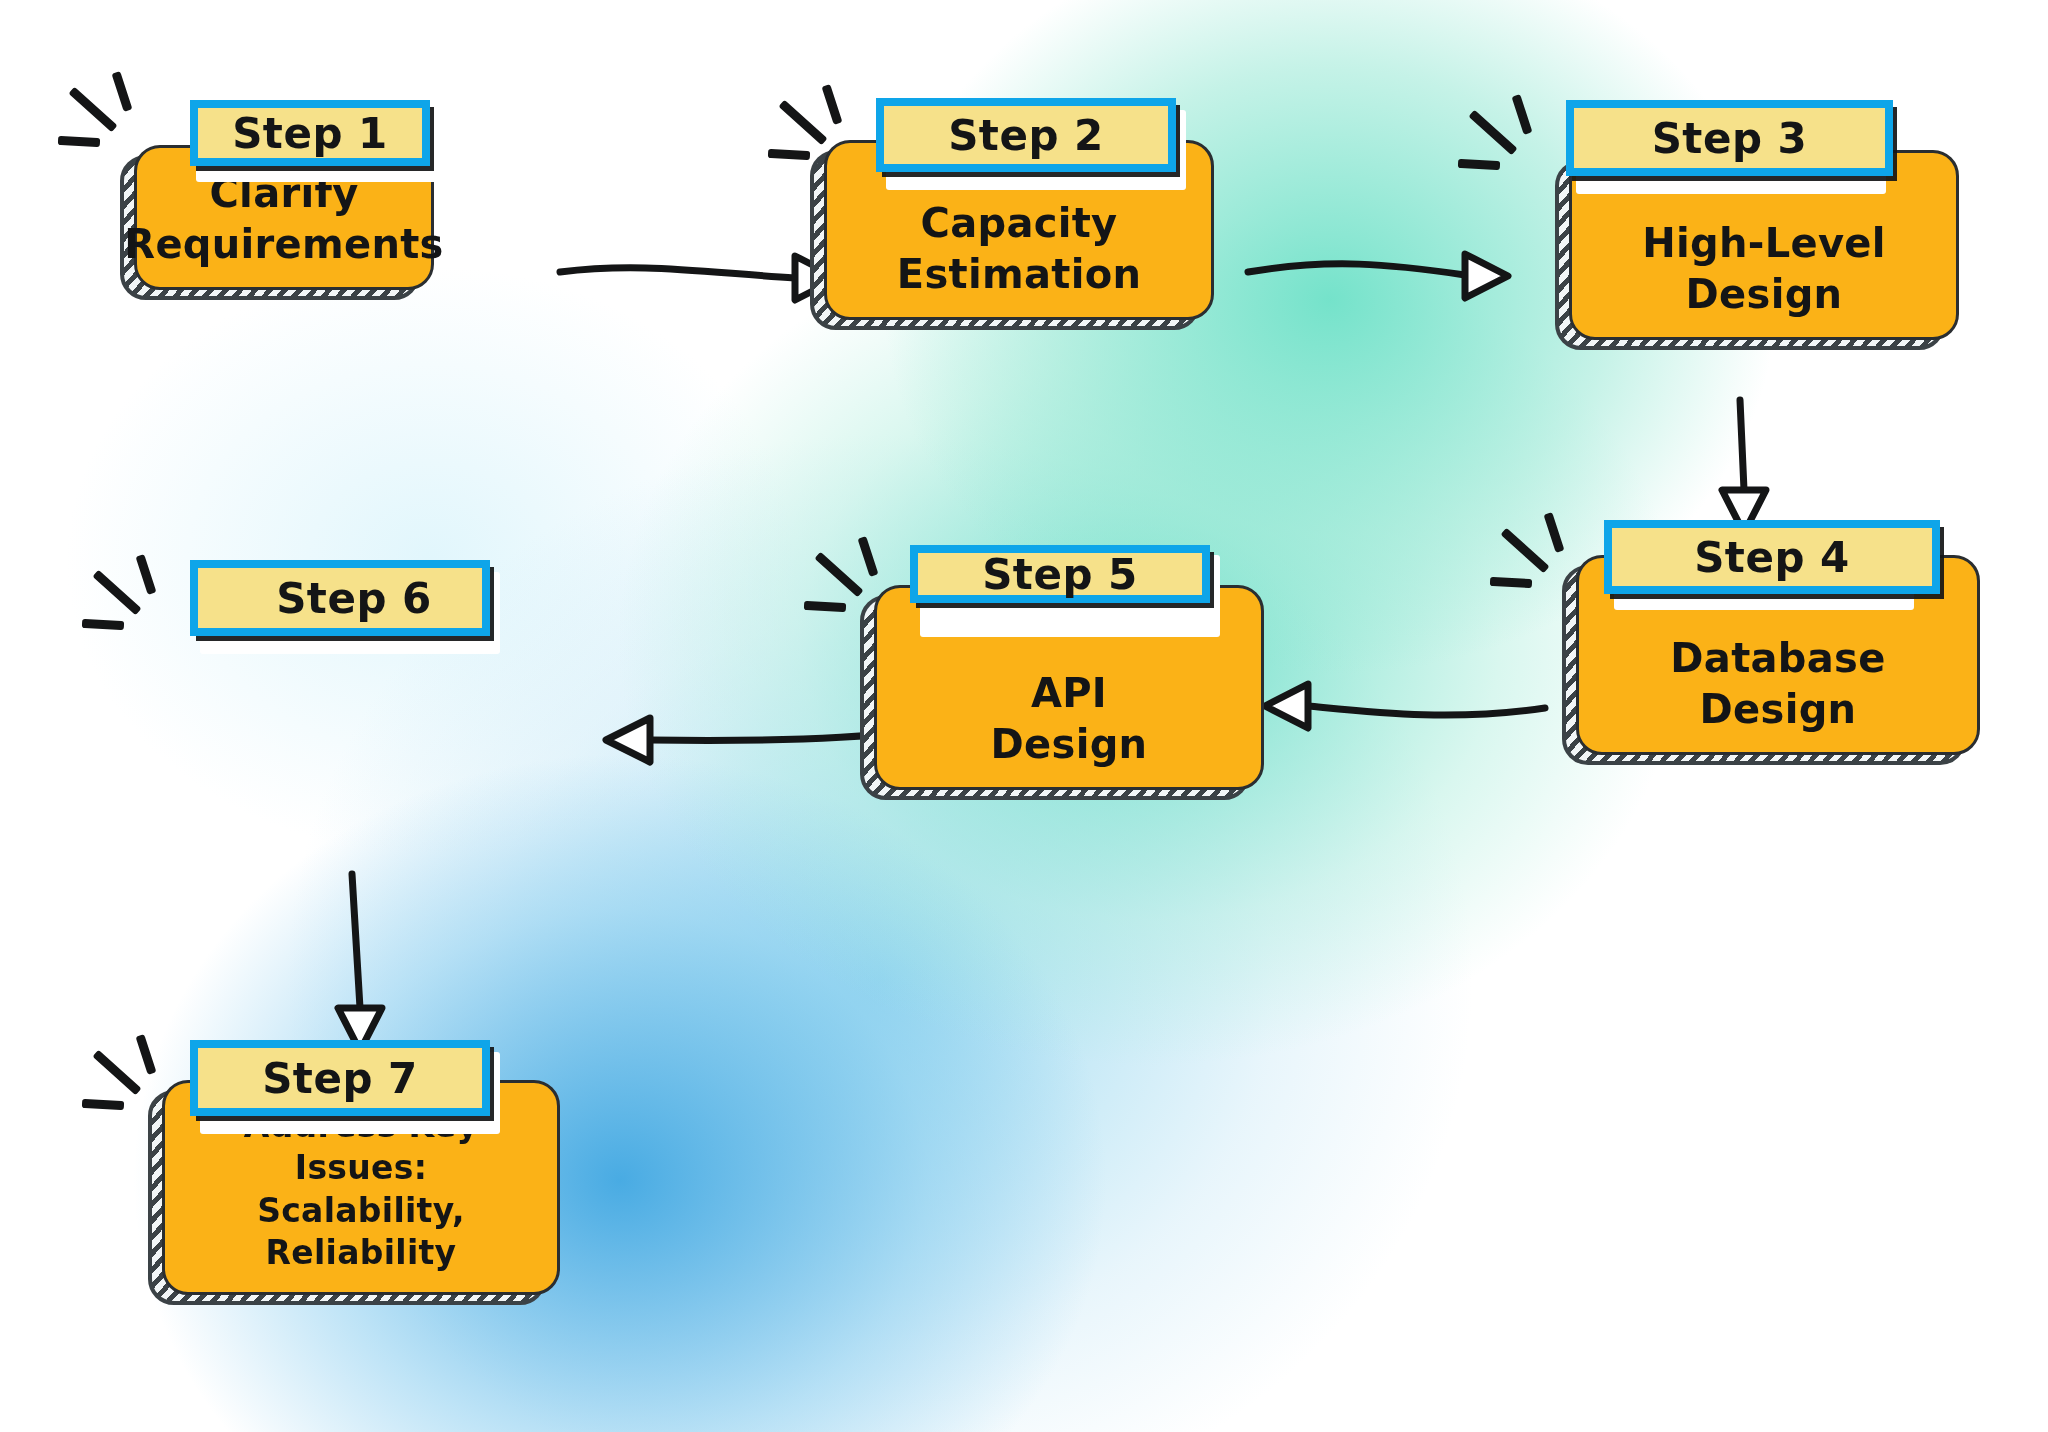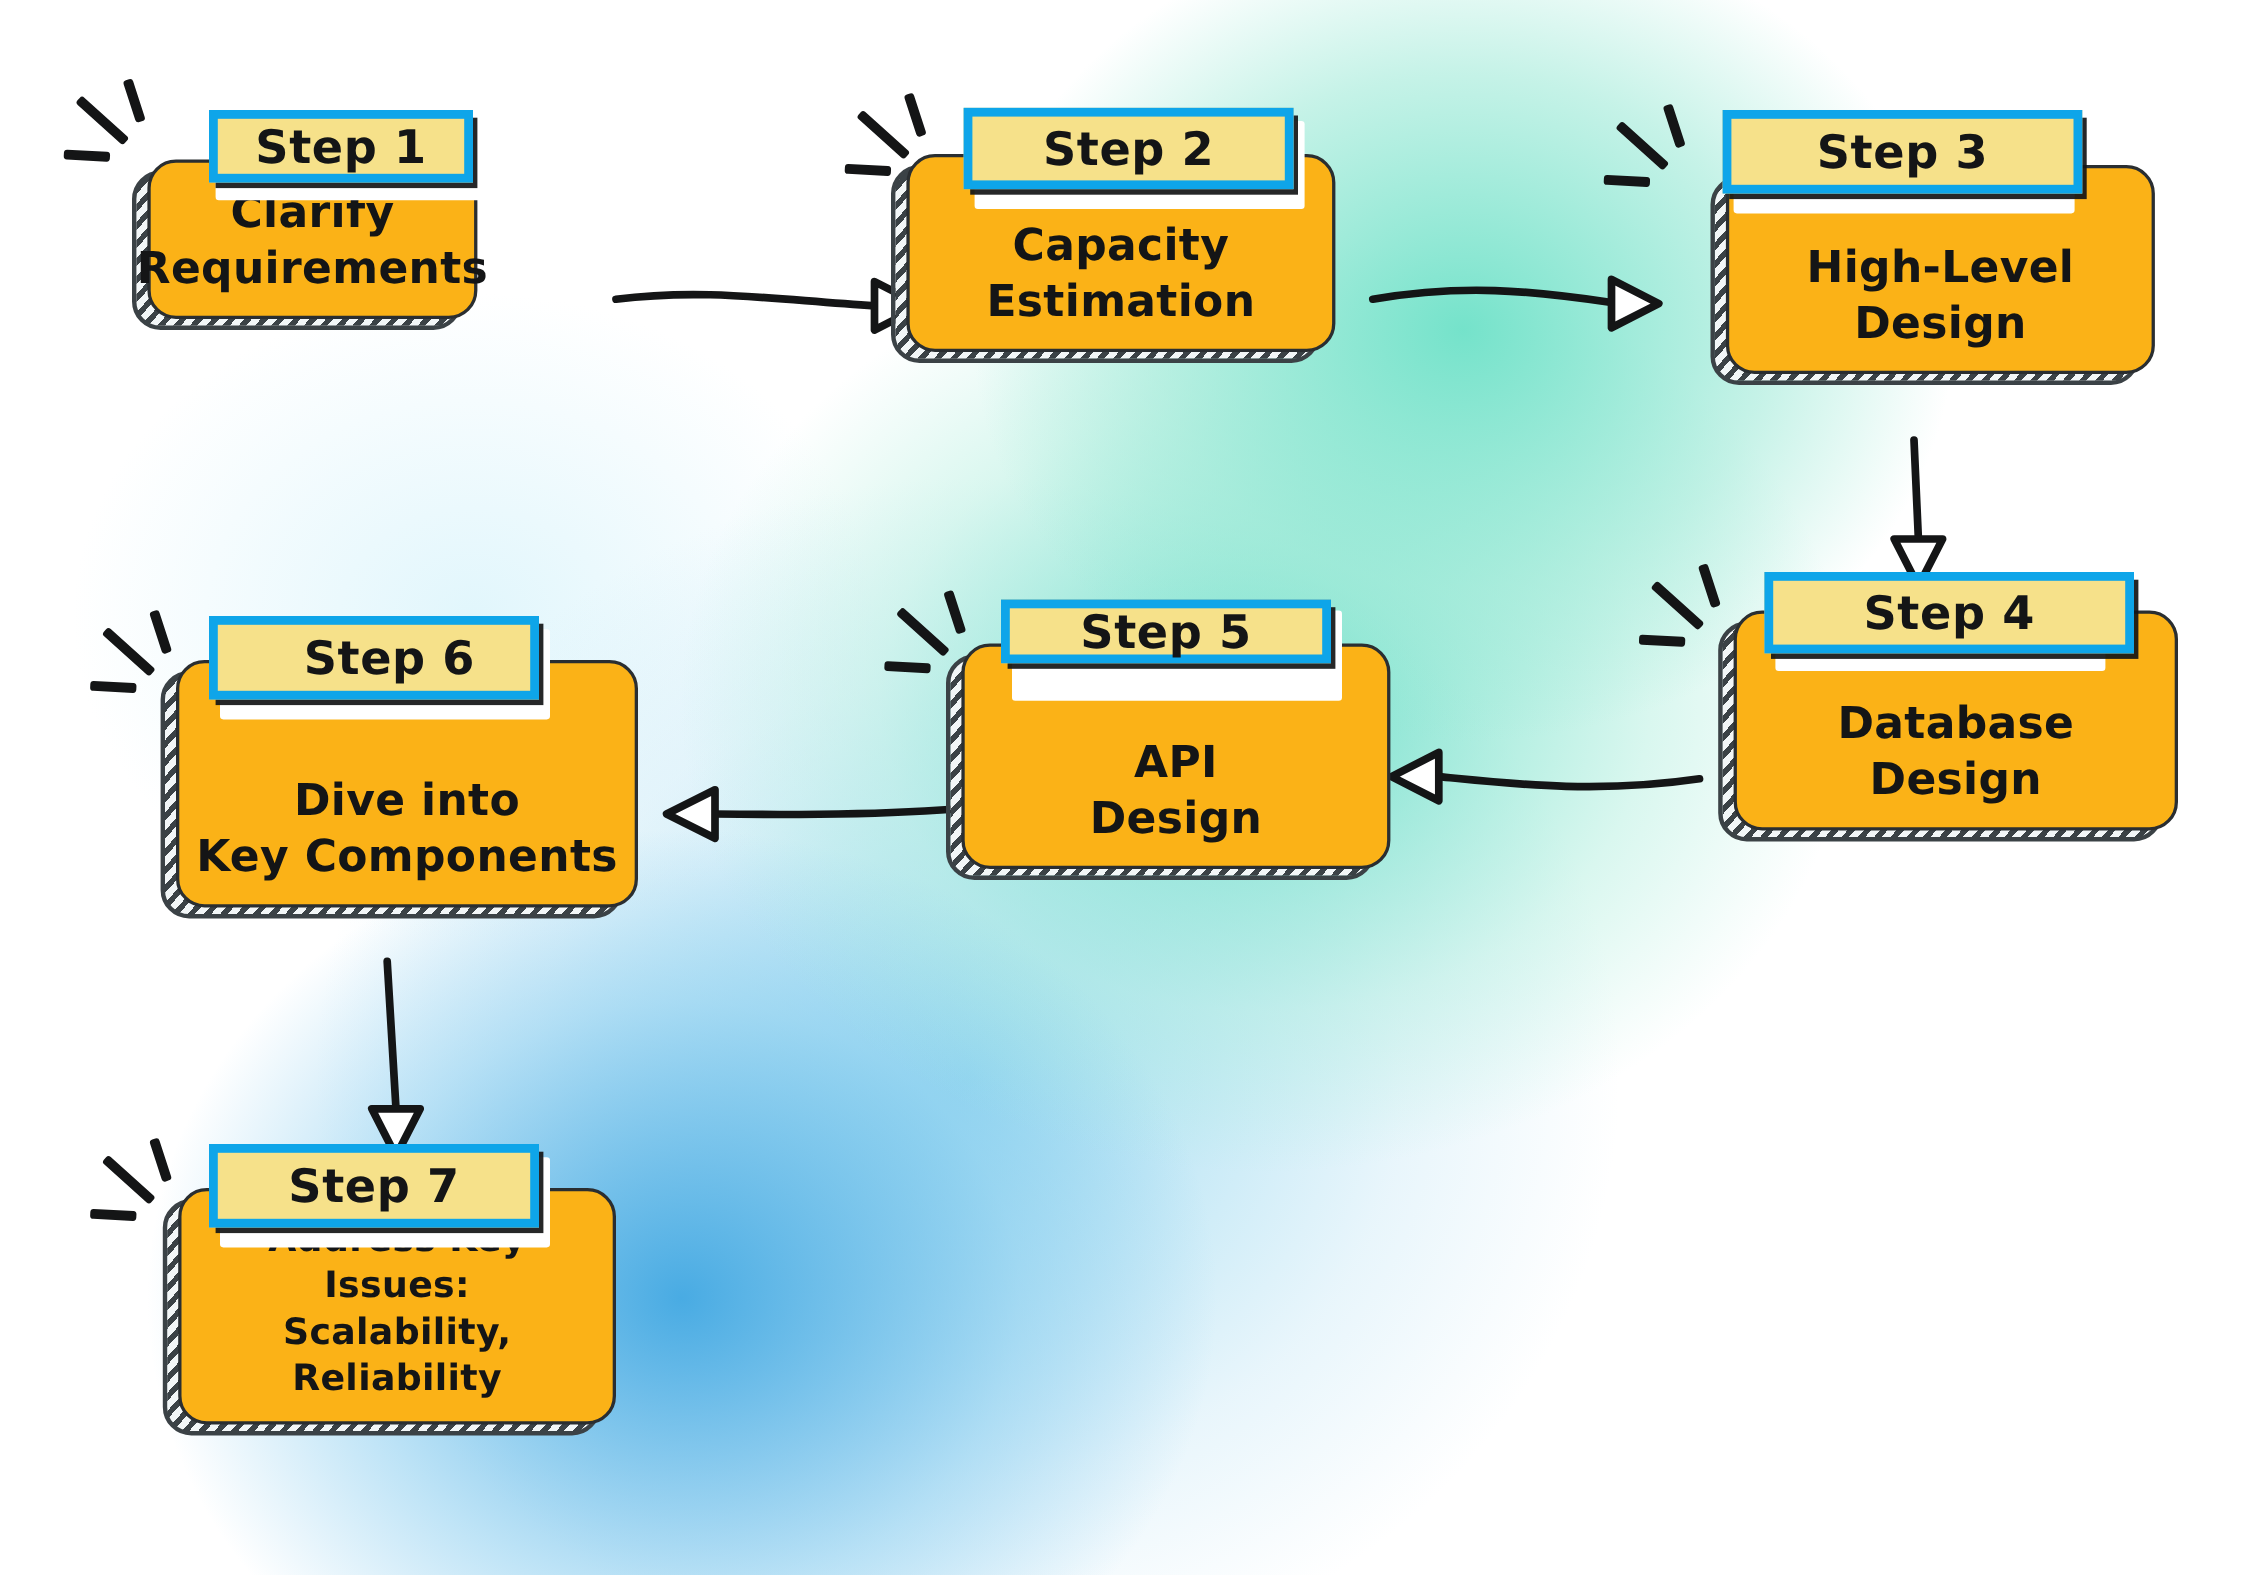--- a/index.html
+++ b/index.html
@@ -241,27 +241,20 @@
     </div>
   </div>
   <div class="label-paper" style="left:920px; top:555px; width:300px; height:82px;"></div>
   <div class="label" style="left:910px; top:545px; width:300px; height:58px;">Step 5</div>
   <div class="sparks" style="left:808px; top:540px;">
     <i class="s1"></i>
       <i class="s2"></i>
       <i class="s3"></i>
   </div>
 
-  <div class="node" style="left:146px; top:610px; width:420px; height:225px;">
-    <div class="node-shadow"></div>
-    <div class="node-body">
-      <div class="node-text">Dive into
-Key Components</div>
-    </div>
-  </div>
   <div class="label-paper" style="left:200px; top:572px; width:300px; height:82px;"></div>
   <div class="label" style="left:190px; top:560px; width:300px; height:76px;padding-left:28px;">Step 6</div>
   <div class="sparks" style="left:86px; top:558px;">
     <i class="s1"></i>
       <i class="s2"></i>
       <i class="s3"></i>
   </div>
 
   <div class="node" style="left:148px; top:1090px; width:398px; height:215px;">
     <div class="node-shadow"></div>

